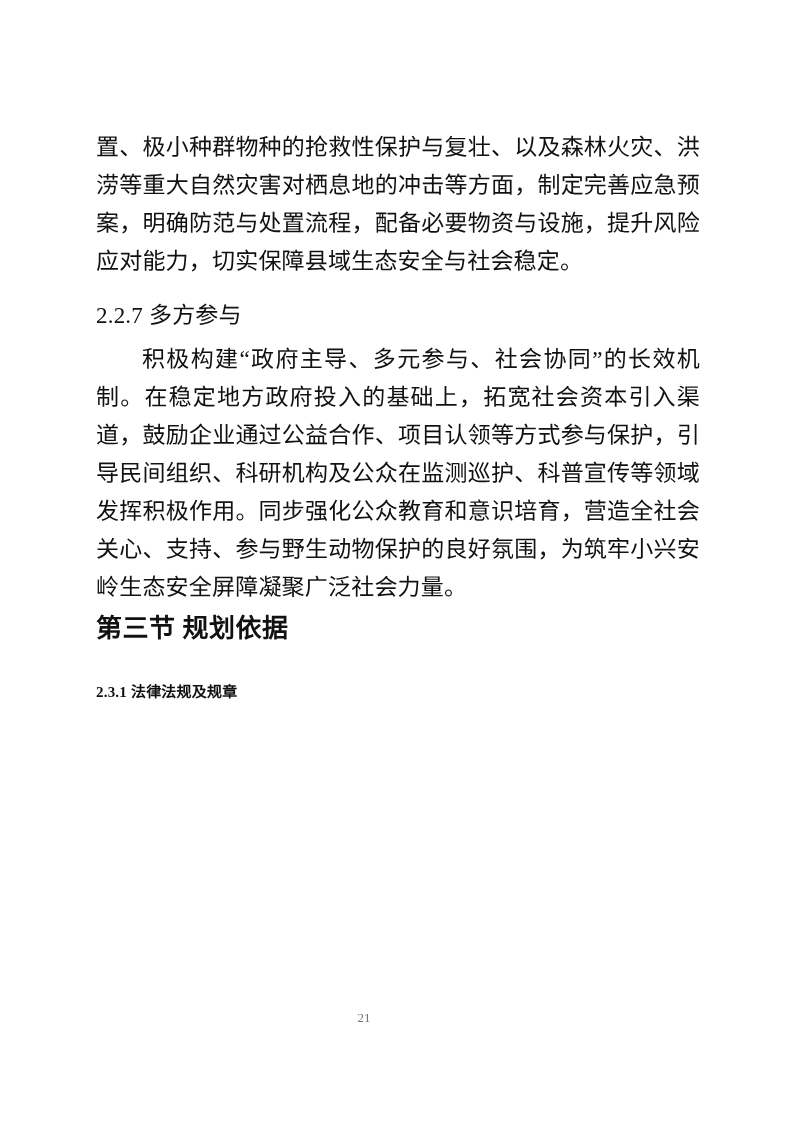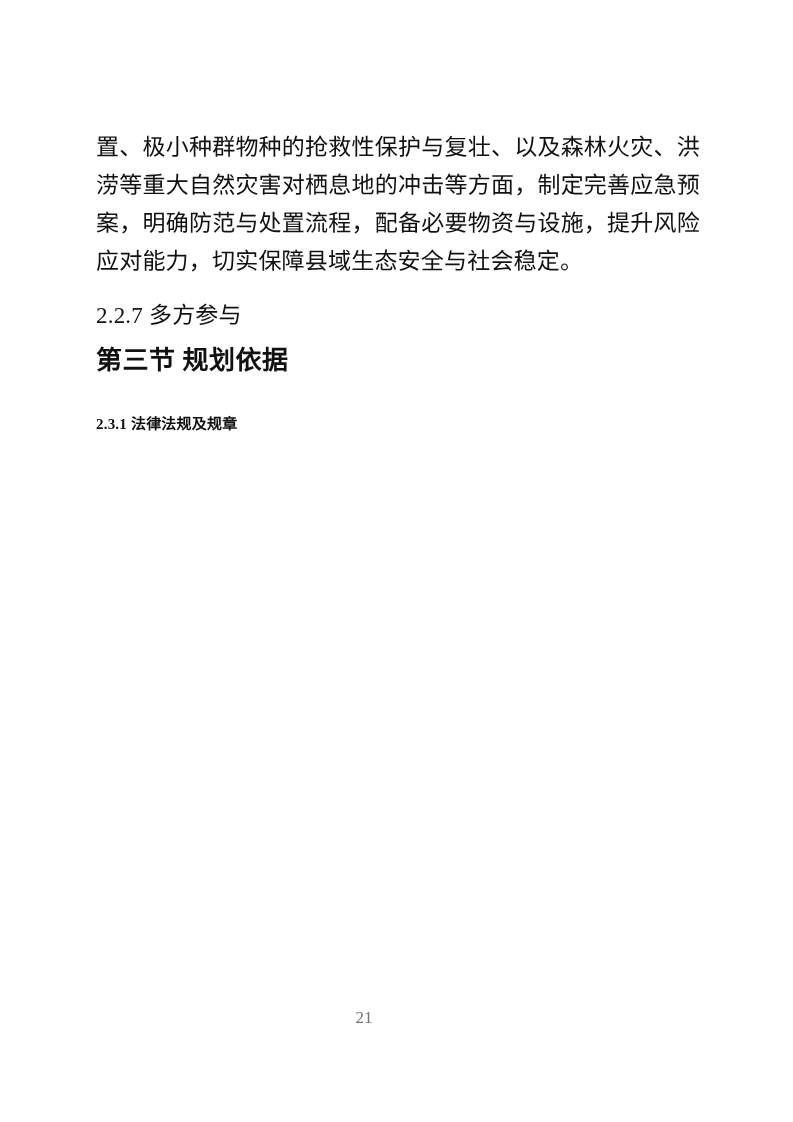--- a/index.html
+++ b/index.html
@@ -60,36 +60,37 @@
     line-height: 38px;
     text-indent: 2em;
     letter-spacing: 0.2px;
   }
   .page-number {
     position: absolute;
     top: 1008px;
     left: 0;
     width: 100%;
     text-align: center;
-    font-size: 17px;
+    font-size: 13px;
     line-height: 20px;
     color: #737373;
   }
 </style>
 </head>
 <body>
 
 <div class="page">
   <div class="content">
 
     <p class="body">置、极小种群物种的抢救性保护与复壮、以及森林火灾、洪涝等重大自然灾害对栖息地的冲击等方面，制定完善应急预案，明确防范与处置流程，配备必要物资与设施，提升风险应对能力，切实保障县域生态安全与社会稳定。</p>
 
     <h3 class="sub-heading">2.2.7 多方参与</h3>
 
 
+    <p class="body indent">积极构建“政府主导、多元参与、社会协同”的长效机制。在稳定地方政府投入的基础上，拓宽社会资本引入渠道，鼓励企业通过公益合作、项目认领等方式参与保护，引导民间组织、科研机构及公众在监测巡护、科普宣传等领域发挥积极作用。同步强化公众教育和意识培育，营造全社会关心、支持、参与野生动物保护的良好氛围，为筑牢小兴安岭生态安全屏障凝聚广泛社会力量。</p>
 
     <h2 class="section-heading">第三节 规划依据</h2>
 
     <h3 class="sub-heading-2">2.3.1 法律法规及规章</h3>
 
 
   </div>
 
   <div class="page-number">21</div>
 </div>

